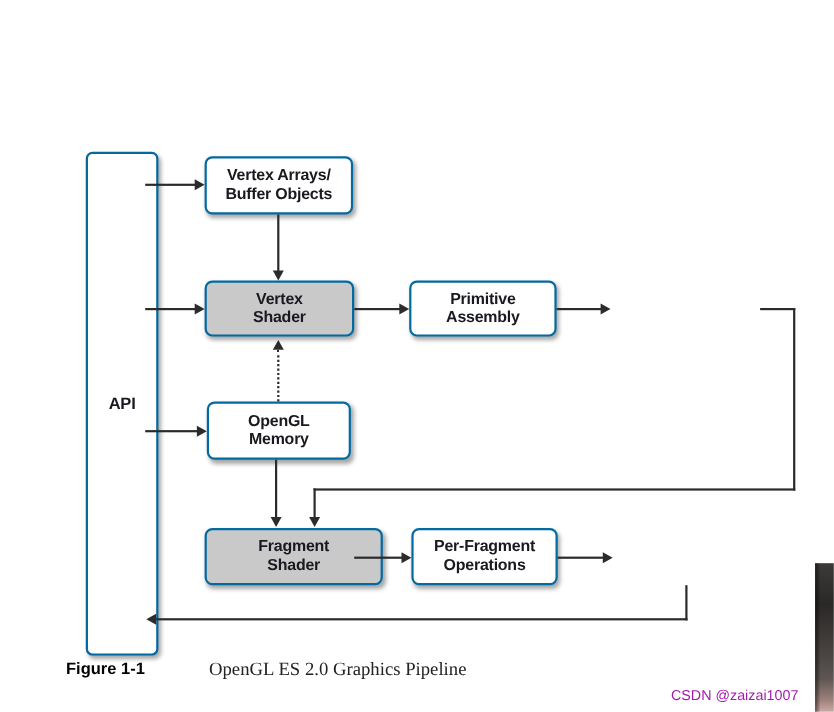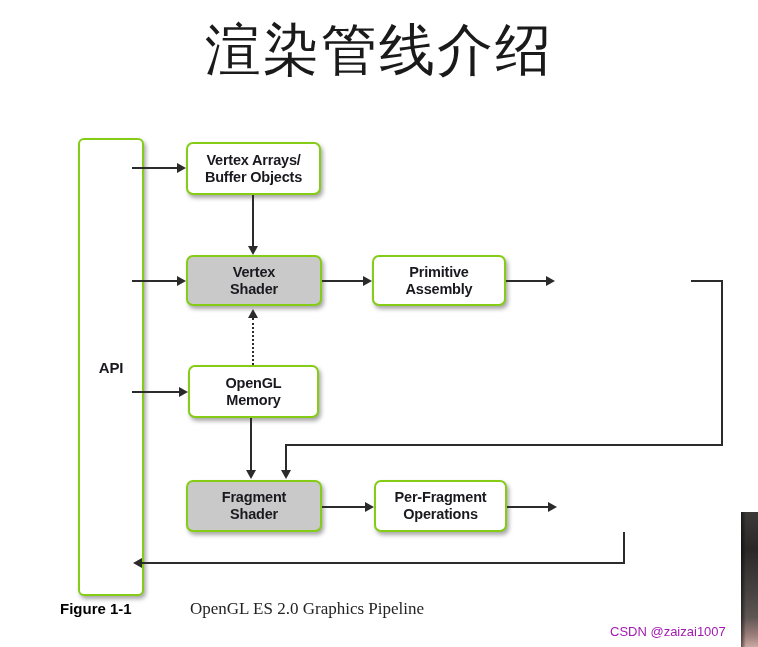--- a/index.html
+++ b/index.html
@@ -17,21 +17,21 @@
     font-family:"Liberation Serif","DejaVu Serif",serif;
     font-size:56px;line-height:72px;color:#1a1a1a;
     letter-spacing:2px;white-space:nowrap;
   }
 
   
   #figure{position:absolute;left:0;top:0;width:758px;height:647px;}
 
   .node{
     position:absolute;box-sizing:border-box;
-    border:2px solid #84cc16;border-radius:7px;
+    border:2px solid #0369a1;border-radius:7px;
     background:#ffffff;
     box-shadow:2px 3px 4px rgba(0,0,0,0.35);
     display:flex;align-items:center;justify-content:center;
     text-align:center;
     font-family:"Liberation Sans",sans-serif;
     font-weight:bold;font-size:14.5px;line-height:17px;
     color:#19191f;
     letter-spacing:-0.2px;
   }
   .node.shaded{background:#c9c9c9;}
@@ -41,21 +41,21 @@
   #api{
     left:66px;top:138px;width:66px;height:458px;
     border-radius:6px;font-size:15px;margin-left:12px;
   }
 
   #vao{left:186px;top:142px;width:135px;height:53px;}
   #vshader{left:186px;top:255px;width:136px;height:51px;}
   #prim{left:372px;top:255px;width:134px;height:51px;}
   #raster{left:555px;top:255px;width:136px;height:51px;}
   #texmem{left:188px;top:365px;width:131px;height:53px;}
-  #fshader{left:186px;top:480px;width:136px;height:52px;}
+  #fshader{left:186px;top:480px;width:162px;height:52px;}
   #perfrag{left:374px;top:480px;width:133px;height:52px;}
   #fbuf{left:557px;top:480px;width:134px;height:52px;}
 
   
   .ln{position:absolute;background:#2b2b2b;}
   .ln.h{height:2px;}
   .ln.v{width:2px;}
   .dotted{
     position:absolute;width:0;border-left:2px dotted #2b2b2b;background:none;
   }
@@ -92,21 +92,20 @@
   #edge-strip-shade{
     position:absolute;left:741px;top:512px;width:5px;height:135px;
     background:linear-gradient(90deg,rgba(0,0,0,0.55),rgba(0,0,0,0));
   }
 </style>
 </head>
 <body>
 
 <div id="stage">
 
-  <div id="title">渲染管线介绍</div>
 
   <div id="figure">
 
     <div class="node" id="api">
       <span class="lbl">API</span>
     </div>
 
     <div class="node" id="vao">
       <span class="lbl">
         <span>Vertex Arrays/</span><br>

